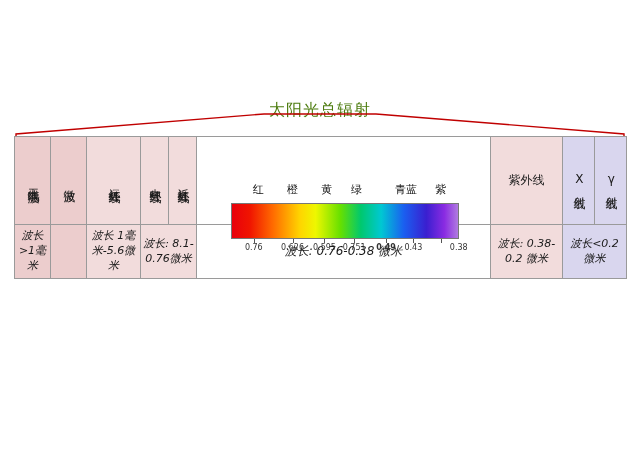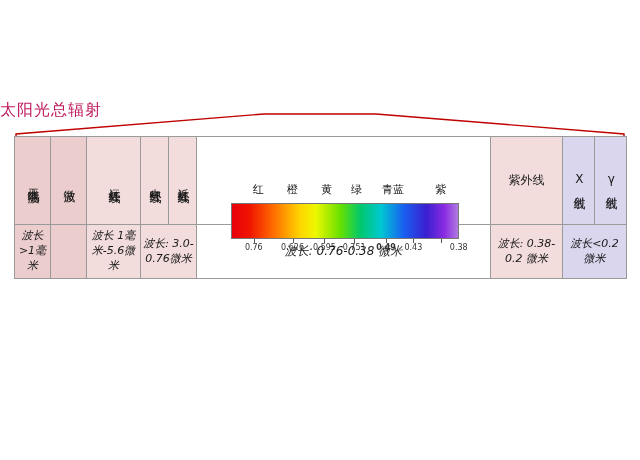--- a/index.html
+++ b/index.html
@@ -18,23 +18,23 @@
     width: 640px;
     height: 460px;
   }
 
   
   .title {
     position: absolute;
     left: 0;
     top: 100px;
     width: 640px;
-    text-align: left;
+    text-align: center;
     font-size: 16px;
-    color: #be185d;
+    color: #4d7c0f;
     letter-spacing: 1px;
     font-weight: normal;
   }
   .bracket {
     position: absolute;
     left: 14px;
     top: 112px;
     width: 612px;
     height: 28px;
   }
@@ -200,21 +200,21 @@
             </div>
       </td>
 
       <td class="white">
         <div class="specwrap">
           <div class="spec-labels" id="spec-labels">
                 <span style="left: 60.36px;">红</span>
                 <span style="left: 94.56px;">橙</span>
                 <span style="left: 128.76px;">黄</span>
                 <span style="left: 158.4px;">绿</span>
-                <span style="left: 195px;">青蓝</span>
+                <span style="left: 208px;">青蓝</span>
                 <span style="left: 242.76px;">紫</span>
               </div>
           <div class="bar"></div>
           <div class="ticks" id="spec-ticks">
                 <span style="left: 55.8px;">0.76</span>
                 <span style="left: 94.56px;">0.626</span>
                 <span style="left: 126.48px;">0.595</span>
                 <span style="left: 156.12px;">0.751</span>
                 <span style="left: 188.04px; font-weight: bold;">0.49</span>
                 <span style="left: 215.4px;">0.43</span>
@@ -242,21 +242,21 @@
         <div class="vert-wrap">
               <span class="vert">γ射线</span>
             </div>
       </td>
     </tr>
 
     <tr class="r3">
       <td class="pink">波长&gt;1毫米</td>
       <td class="pink"></td>
       <td class="pinklight">波长 1毫米-5.6微米</td>
-      <td class="pinklight" colspan="2">波长: 3.0-0.76微米</td>
+      <td class="pinklight" colspan="2">波长: 8.1-0.76微米</td>
       <td class="white">
         <span class="mid">波长: 0.76-0.38 微米</span>
       </td>
       <td class="pinklight">波长: 0.38-0.2 微米</td>
       <td class="lav" colspan="2">波长&lt;0.2 微米</td>
     </tr>
   </tbody>
     </table>
 </div>
 

